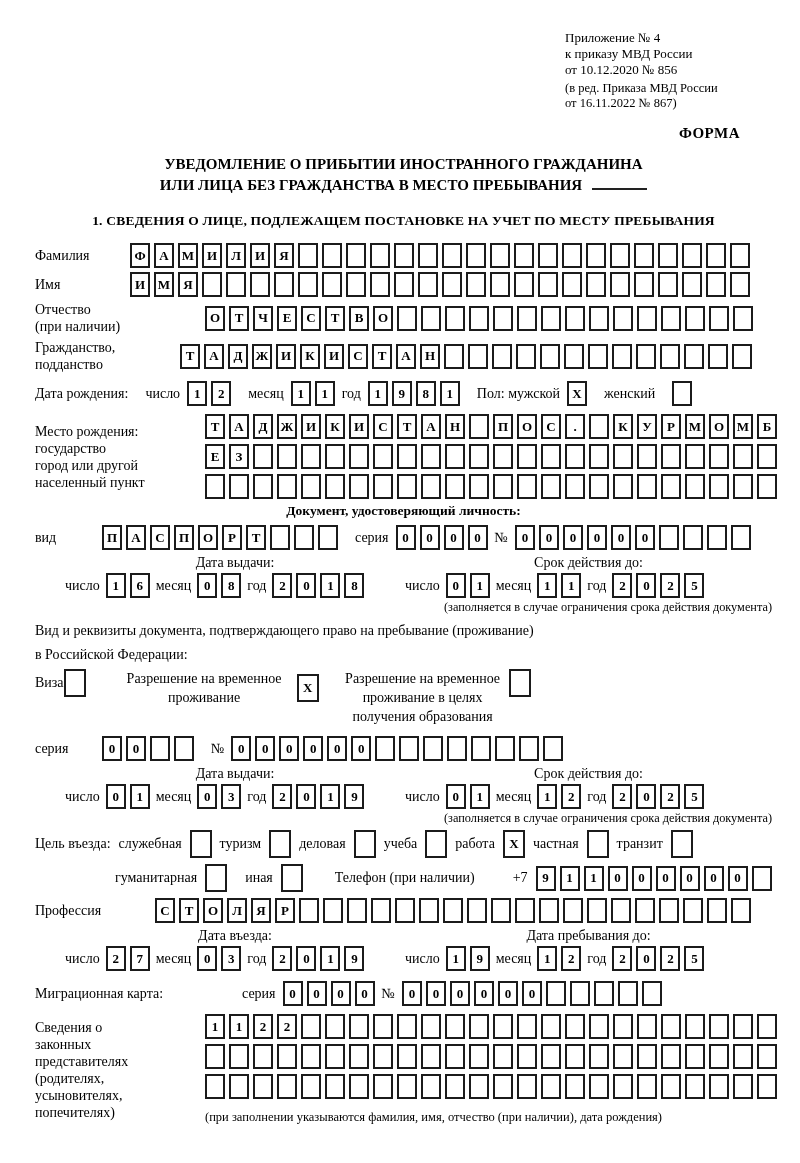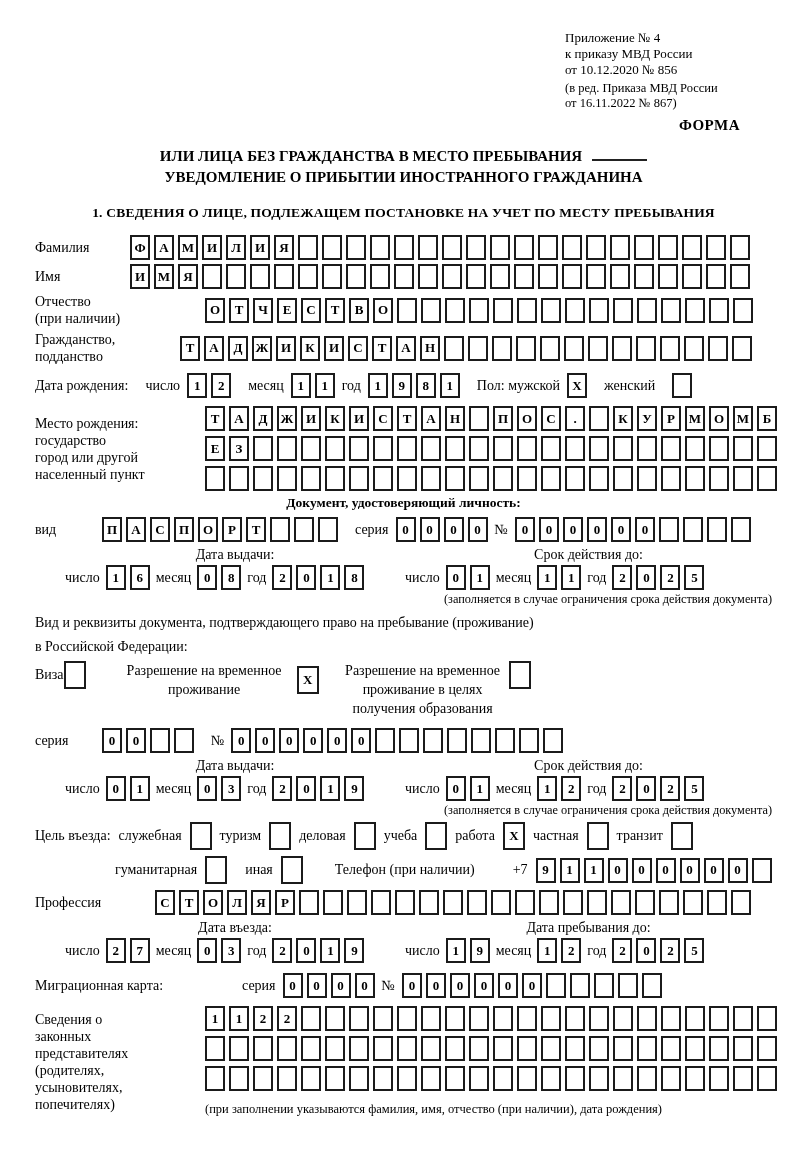--- a/index.html
+++ b/index.html
@@ -1,21 +1,21 @@
 <!DOCTYPE html>
 <html><head>
 <meta charset="utf-8">
 <style>
   html,body{margin:0;padding:0;background:#fff;color:#000;}
   body{width:800px;height:1163px;overflow:hidden;font-family:"Liberation Serif","DejaVu Serif",serif;font-size:14px;}
   .page{padding:30px 28px 0 35px;}
 
   .appendix{margin-left:530px;line-height:16px;font-size:13px;}
   .appendix-note{margin-top:3px;font-size:12.5px;line-height:15px;}
-  .forma{text-align:right;padding-right:32px;font-weight:bold;font-size:15px;margin-top:6px;letter-spacing:.5px;}
+  .forma{text-align:right;padding-right:32px;font-weight:bold;font-size:15px;margin-top:14px;letter-spacing:.5px;}
 
   .title{ text-align:center;font-weight:bold;font-size:15px;line-height:21px;margin-top:12px;}
   .title-underline{display:inline-block;width:55px;border-bottom:2px solid #222;height:12px;margin-left:10px;}
 
   .sec-heading{text-align:center;font-weight:bold;font-size:13.5px;margin-top:17px;letter-spacing:.2px;}
 
   .form-area{margin-top:14px;}
   .row{display:flex;align-items:center;margin-bottom:4px;}
   .row.vcent{align-items:center;}
   .lbl{line-height:17px;font-size:14px;}
@@ -67,24 +67,24 @@
     <div>от 10.12.2020 № 856</div>
     <div class="appendix-note">
       <div>(в ред. Приказа МВД России</div>
       <div>от 16.11.2022 № 867)</div>
     </div>
   </div>
 
   <div class="forma">ФОРМА</div>
 
   <div class="title">
+    <div>УВЕДОМЛЕНИЕ О ПРИБЫТИИ ИНОСТРАННОГО ГРАЖДАНИНА</div>
     <div>
       <span>ИЛИ ЛИЦА БЕЗ ГРАЖДАНСТВА В МЕСТО ПРЕБЫВАНИЯ</span><span class="title-underline"></span>
     </div>
-    <div>УВЕДОМЛЕНИЕ О ПРИБЫТИИ ИНОСТРАННОГО ГРАЖДАНИНА</div>
   </div>
 
   <div class="sec-heading">1. СВЕДЕНИЯ О ЛИЦЕ, ПОДЛЕЖАЩЕМ ПОСТАНОВКЕ НА УЧЕТ ПО МЕСТУ ПРЕБЫВАНИЯ</div>
 
   <div class="form-area">
 
     <div class="row">
       <div class="lbl w95">Фамилия</div>
       <div class="cells">
           <div class="c">Ф</div>

